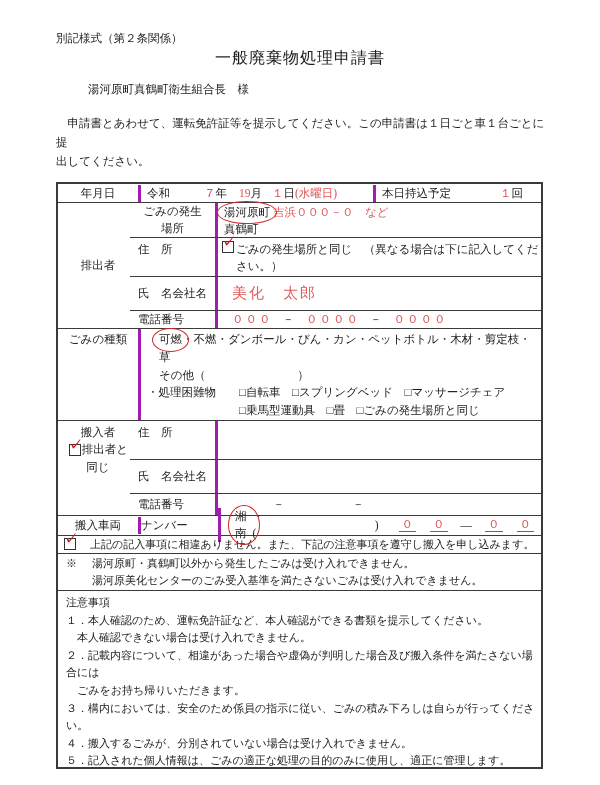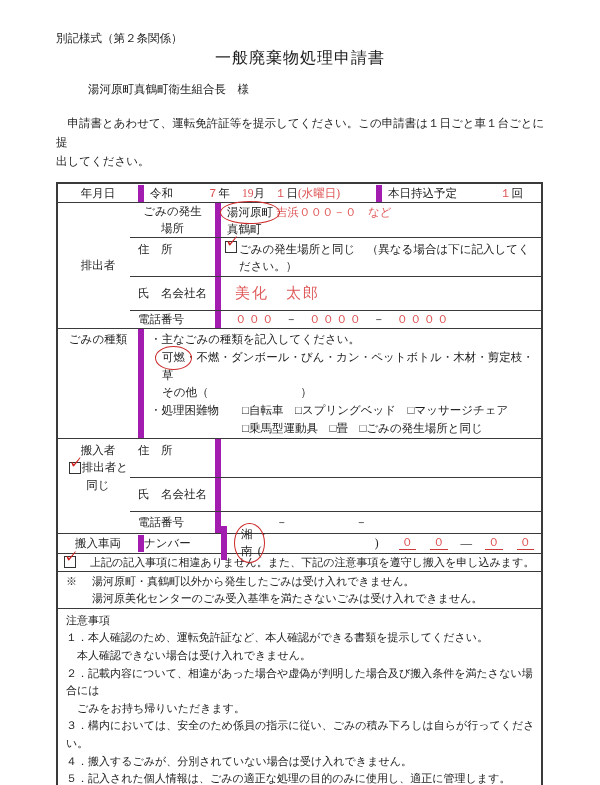--- a/index.html
+++ b/index.html
@@ -16,21 +16,21 @@
   .form-style{margin-left:56px;margin-bottom:2px;}
   .doc-title{text-align:center;letter-spacing:1px;font-size:16px;margin-bottom:15px;}
   .addressee{margin-left:88px;margin-bottom:16px;}
   .intro{margin-left:56px;width:490px;line-height:19px;margin-bottom:11px;}
 
   
   .tbl{margin-left:56px;width:483px;border:2px solid #3a3a3a;}
   .row{display:flex;align-items:stretch;}
   .row + .row{border-top:1px solid #3a3a3a;}
   .cell{box-sizing:content-box;margin-left:8px;}
-  .cell + .cell{border-left:6px solid #a21caf;}
+  .cell + .cell{border-left:3px solid #a21caf;}
   .col{display:flex;flex-direction:column;flex:1;min-width:0;}
   .c1{width:64px;flex:0 0 64px;display:flex;align-items:center;justify-content:center;text-align:center;}
   .c2{width:69px;flex:0 0 69px;display:flex;align-items:center;justify-content:flex-start;text-align:center;}
   .cv{flex:1;min-width:0;}
   .red{color:#dd5050;}
   .redfill{color:#e05a5a;}
 
   
   .circle{position:relative;display:inline-block;}
   .circle::before{content:"";position:absolute;top:-3px;bottom:-3px;left:-7px;right:-7px;
@@ -160,21 +160,20 @@
             <span class="sep">－</span>
             <span class="red">００００</span>
           </div>
         </div>
       </div>
     </div>
 
     <div class="row r-waste">
       <div class="cell c1">ごみの種類</div>
       <div class="cell cv">
-        <div>・主なごみの種類を記入してください。</div>
         <div class="ind1"><span class="circle"><span>可燃</span></span><span>・不燃・ダンボール・びん・カン・ペットボトル・木材・剪定枝・草</span></div>
         <div class="ind1">その他（　　　　　　　　）</div>
         <div><span>・処理困難物</span>　　<span>□自転車　□スプリングベッド　□マッサージチェア</span></div>
         <div class="ind2">□乗馬型運動具　□畳　□ごみの発生場所と同じ</div>
       </div>
     </div>
 
     <div class="row">
       <div class="cell c1 carrier-label">
         <span>

